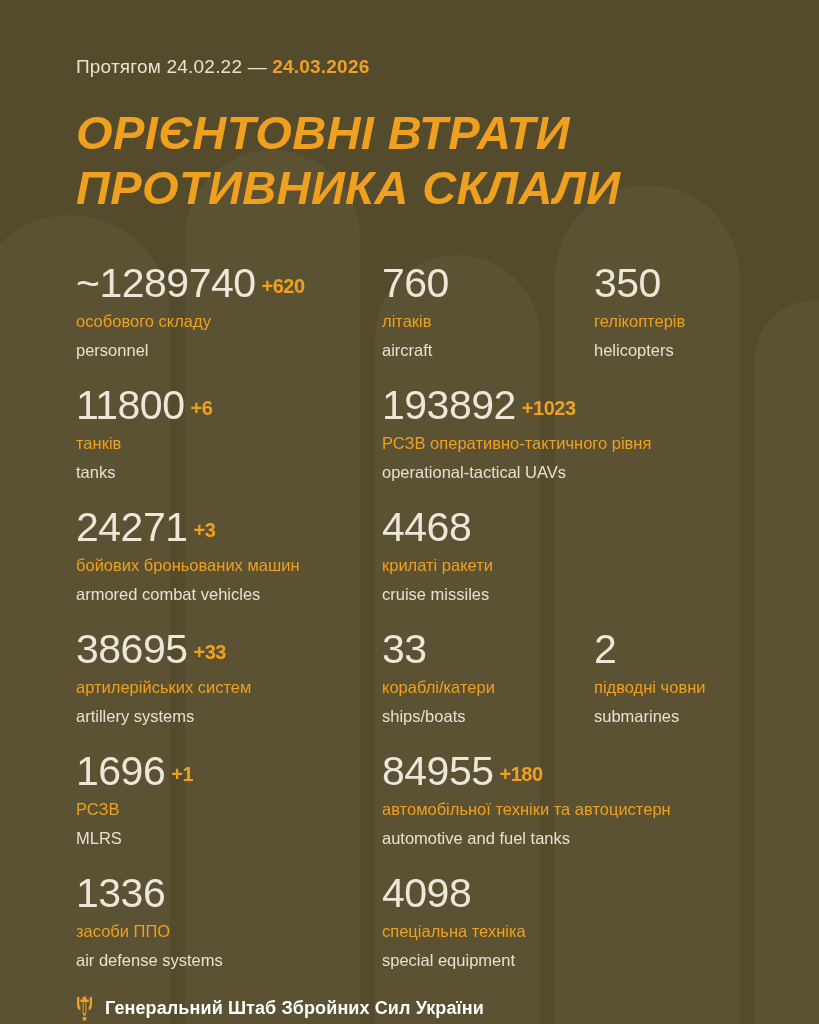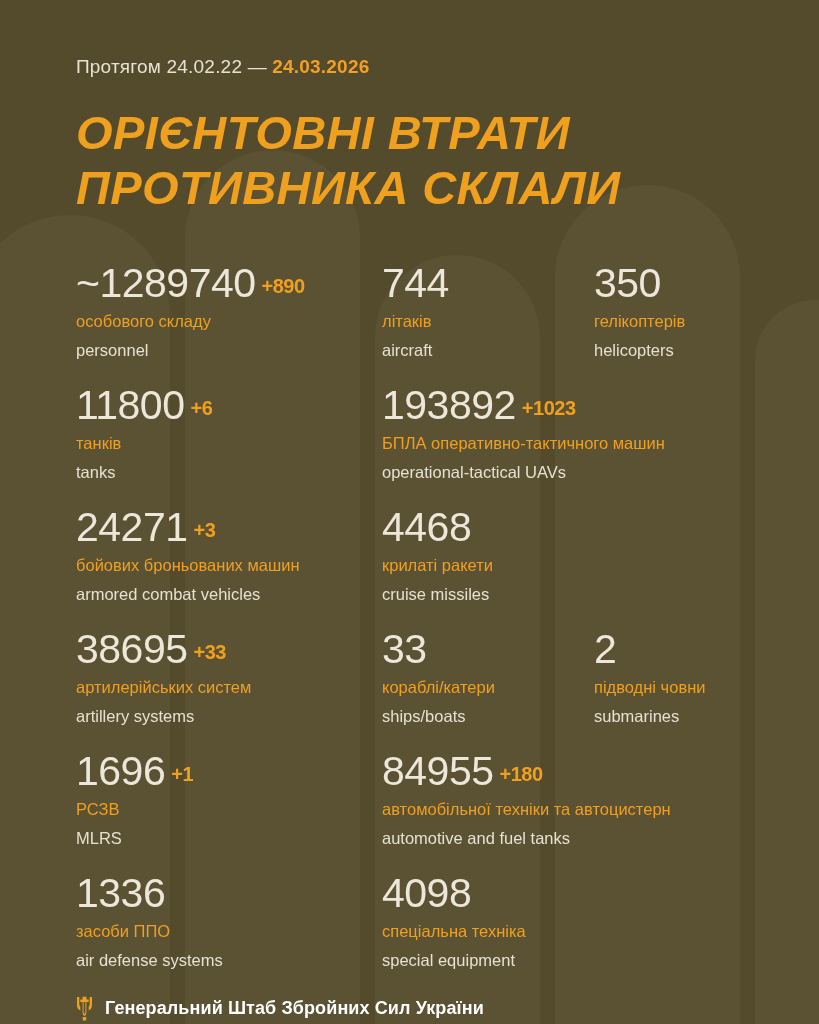--- a/index.html
+++ b/index.html
@@ -158,45 +158,45 @@
 
     <h1 class="title">
       <span class="line">ОРІЄНТОВНІ ВТРАТИ</span>
       <span class="line">ПРОТИВНИКА СКЛАЛИ</span>
     </h1>
 
     <div class="stats">
 
       <div class="row">
         <div class="cell c-left">
-          <div class="num"><span>~1289740</span><span class="delta">+890</span></div>
+          <div class="num"><span>~1289740</span><span class="delta">+620</span></div>
           <div class="ua">особового складу</div>
           <div class="en">personnel</div>
         </div>
         <div class="cell c-mid">
-          <div class="num"><span>744</span><span class="delta"></span></div>
+          <div class="num"><span>760</span><span class="delta"></span></div>
           <div class="ua">літаків</div>
           <div class="en">aircraft</div>
         </div>
         <div class="cell c-right">
           <div class="num"><span>350</span><span class="delta"></span></div>
           <div class="ua">гелікоптерів</div>
           <div class="en">helicopters</div>
         </div>
       </div>
 
       <div class="row">
         <div class="cell c-left">
           <div class="num"><span>11800</span><span class="delta">+6</span></div>
           <div class="ua">танків</div>
           <div class="en">tanks</div>
         </div>
         <div class="cell c-wide">
           <div class="num"><span>193892</span><span class="delta">+1023</span></div>
-          <div class="ua">БПЛА оперативно-тактичного машин</div>
+          <div class="ua">РСЗВ оперативно-тактичного рівня</div>
           <div class="en">operational-tactical UAVs</div>
         </div>
       </div>
 
       <div class="row">
         <div class="cell c-left">
           <div class="num"><span>24271</span><span class="delta">+3</span></div>
           <div class="ua">бойових броньованих машин</div>
           <div class="en">armored combat vehicles</div>
         </div>

